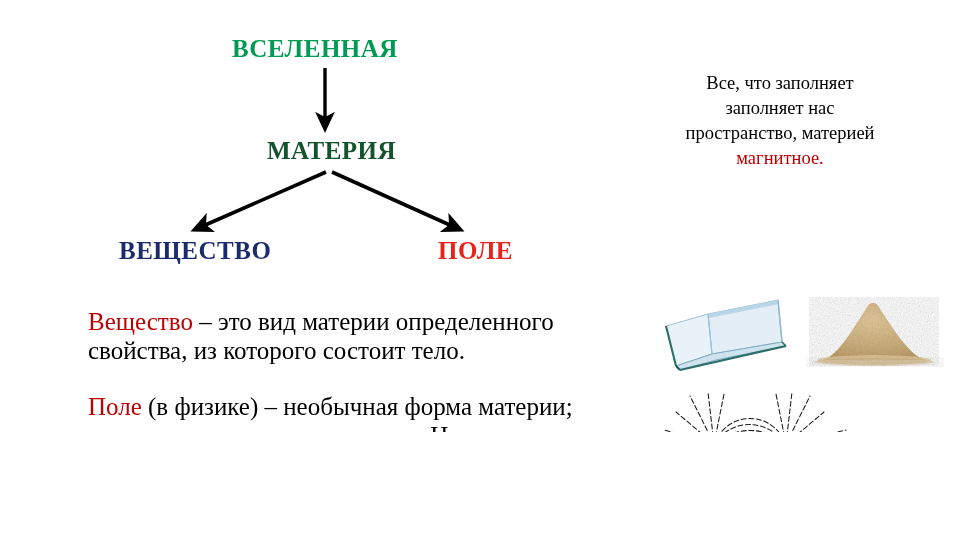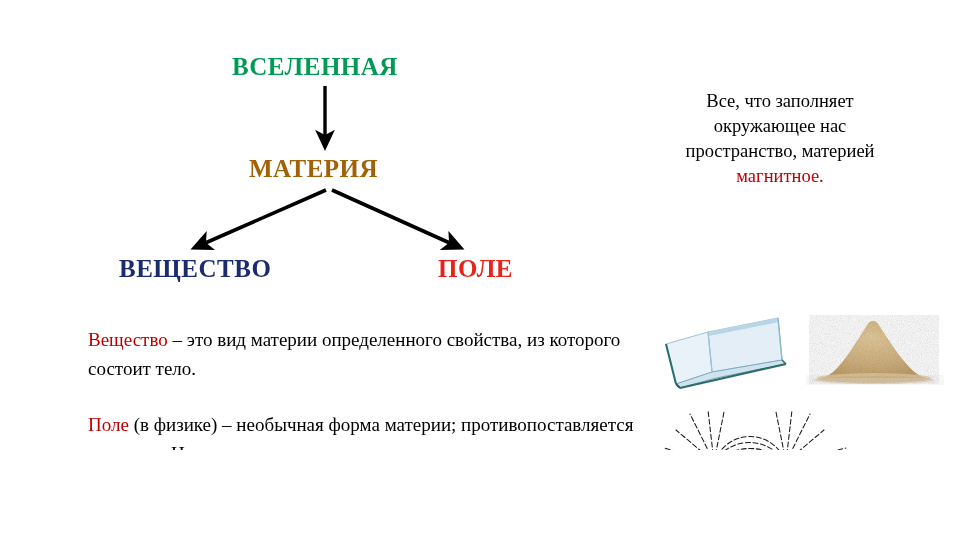--- a/index.html
+++ b/index.html
@@ -9,43 +9,42 @@
     background: #ffffff;
   }
   #slide {
     position: relative;
     width: 960px;
     height: 432px;
     background: #ffffff;
     overflow: hidden;
     font-family: "Liberation Serif", "DejaVu Serif", serif;
     color: #000000;
-    margin-top: 18px;
   }
 
   
   .node-label {
     position: absolute;
     font-family: "Liberation Serif", "DejaVu Serif", serif;
     font-weight: bold;
     white-space: nowrap;
     letter-spacing: 0.5px;
     line-height: 1;
   }
   #node-universe {
     left: 232px;
     top: 36px;
     font-size: 25px;
     color: #009a55;
   }
   #node-matter {
-    left: 249px;
+    left: 267px;
     top: 138px;
     font-size: 25px;
-    color: #a16207;
+    color: #14532d;
   }
   #node-substance {
     left: 119px;
     top: 238px;
     font-size: 25px;
     color: #1c2b6e;
   }
   #node-field {
     left: 438px;
     top: 238px;
@@ -76,21 +75,21 @@
   }
   #callout .accent {
     color: #c00000;
   }
 
   
   .body-para {
     position: absolute;
     left: 88px;
     width: 560px;
-    font-size: 19px;
+    font-size: 25px;
     line-height: 29px;
     color: #000000;
   }
   #para-substance { top: 307px; }
   #para-field     { top: 392px; }
   .term {
     color: #c00000;
   }
 
   
@@ -145,21 +144,21 @@
   <div class="node-label nosel" id="node-universe">ВСЕЛЕННАЯ</div>
 
   <div class="node-label nosel" id="node-matter">МАТЕРИЯ</div>
 
   <div class="node-label nosel" id="node-substance">ВЕЩЕСТВО</div>
 
   <div class="node-label nosel" id="node-field">ПОЛЕ</div>
 
   <div id="callout">
     <div>Все, что заполняет</div>
-    <div>окружающее нас</div>
+    <div>заполняет нас</div>
     <div>пространство, материей</div>
     <div class="accent">магнитное.</div>
   </div>
 
   <div class="body-para" id="para-substance">
     <span class="term">Вещество</span><span> – это вид материи определенного свойства, из которого состоит тело.</span>
   </div>
 
   <div class="body-para" id="para-field">
     <span class="term">Поле</span><span> (в физике) – необычная форма материи; противопоставляется веществу. Нп: электрическое поле, магнитное поле.</span>

